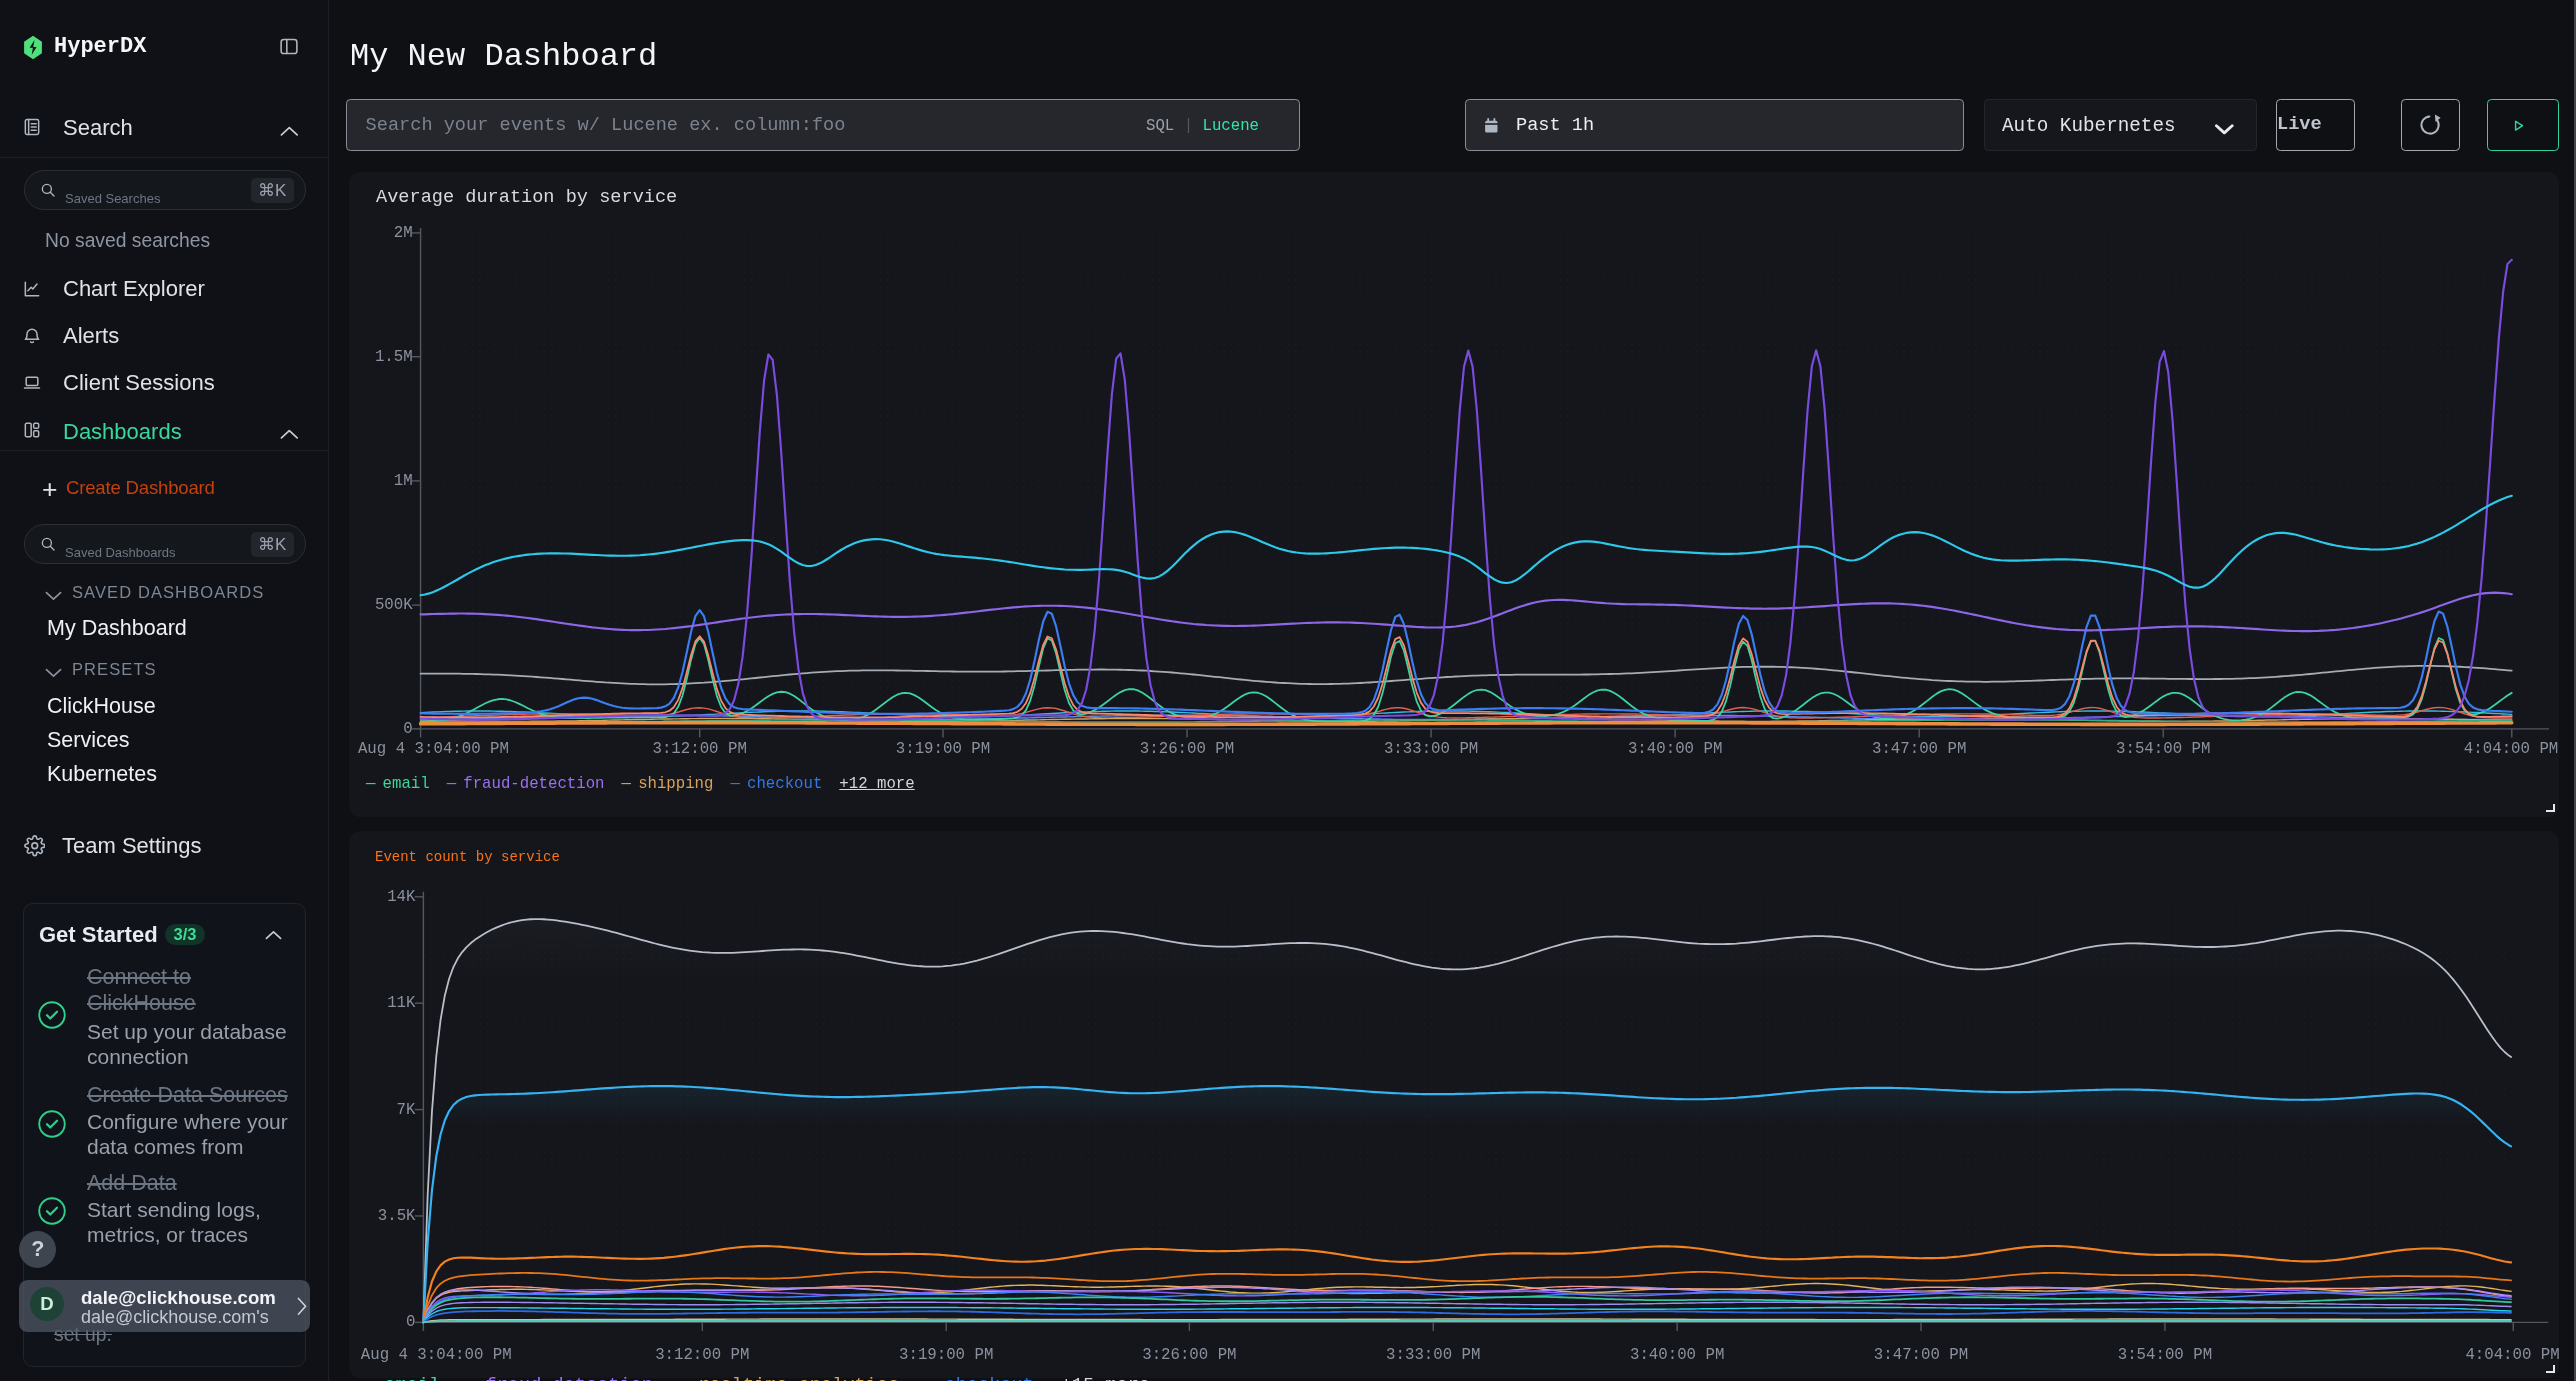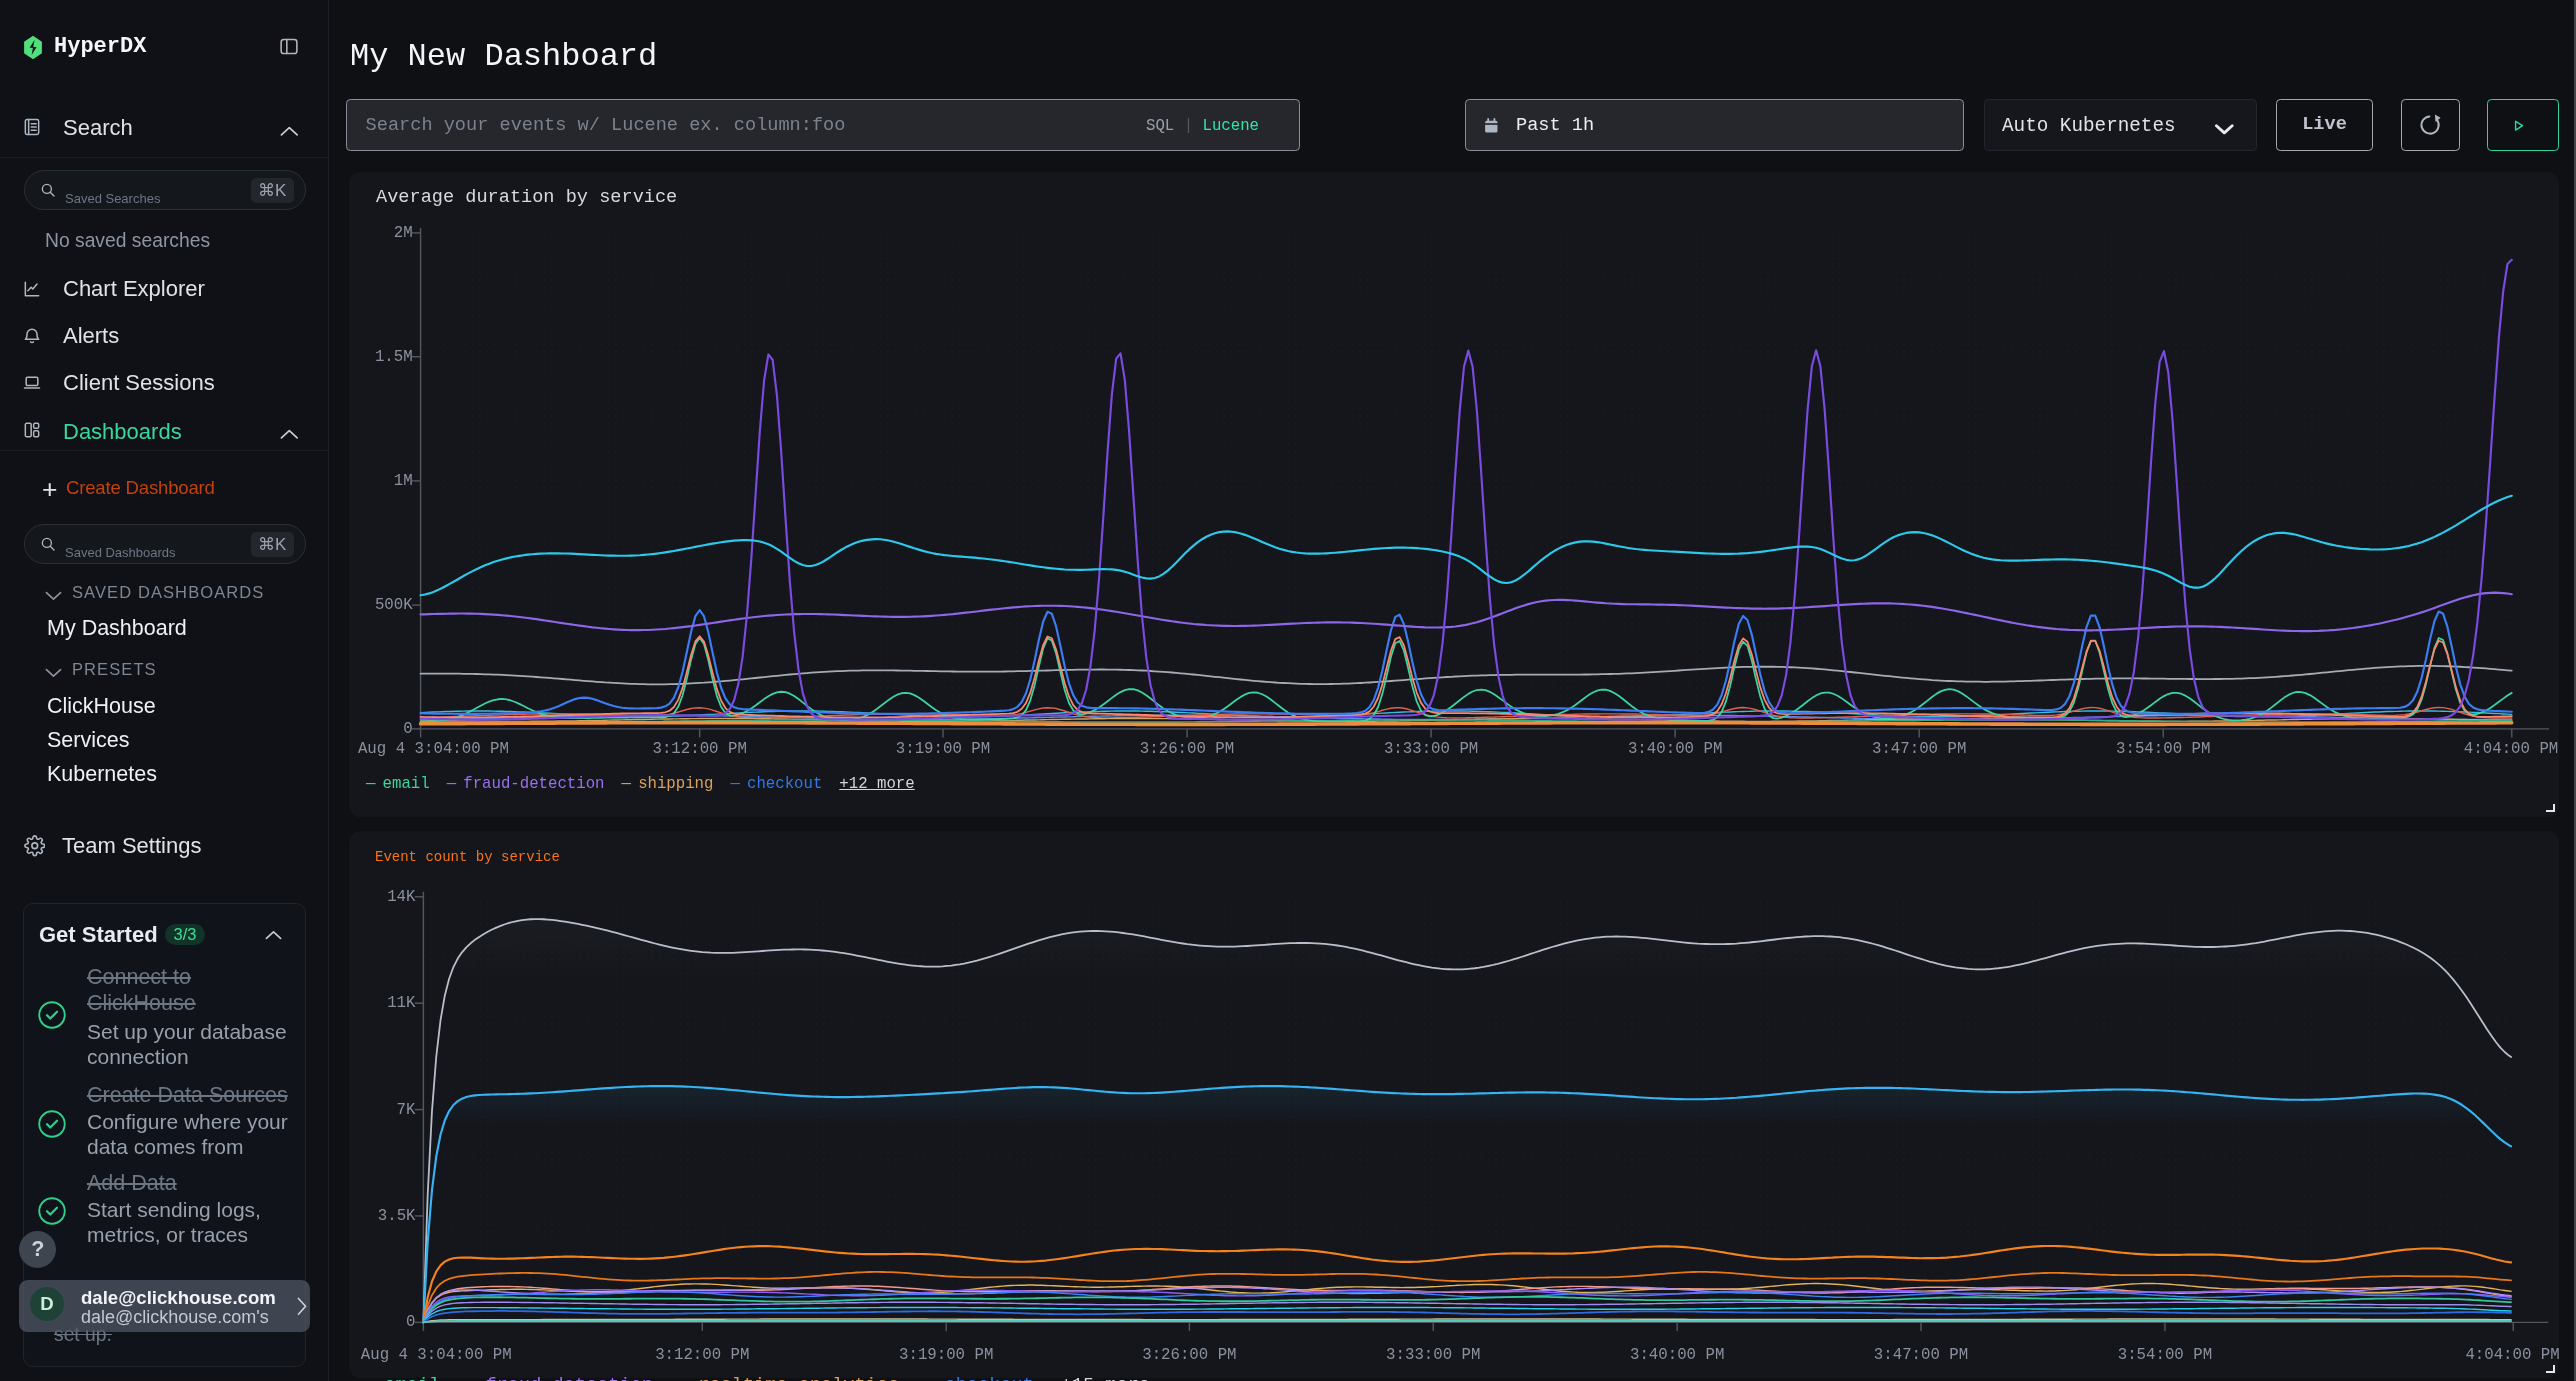--- a/index.html
+++ b/index.html
@@ -99,21 +99,21 @@
     <div class="abs" style="left:47px;top:694px;font-size:21.5px;color:#eef0f3">ClickHouse</div>
     <div class="abs" style="left:47px;top:728px;font-size:21.5px;color:#eef0f3">Services</div>
     <div class="abs" style="left:47px;top:762px;font-size:21.5px;color:#eef0f3">Kubernetes</div>
     <div class="abs" style="left:23.6px;top:835px"><svg class="icon" style="" width="21.5" height="21.5" viewBox="0 0 24 24" fill="none" stroke="currentColor" stroke-width="1.8" stroke-linecap="round" stroke-linejoin="round">
         <circle cx="12" cy="12" r="3.2"></circle>
         <path d="M19.4 15a1.7 1.7 0 0 0 .34 1.87l.06.06a2 2 0 1 1-2.83 2.83l-.06-.06a1.7 1.7 0 0 0-1.87-.34 1.7 1.7 0 0 0-1 1.55V21a2 2 0 1 1-4 0v-.09a1.7 1.7 0 0 0-1-1.55 1.7 1.7 0 0 0-1.87.34l-.06.06a2 2 0 1 1-2.83-2.83l.06-.06a1.7 1.7 0 0 0 .34-1.87 1.7 1.7 0 0 0-1.55-1H3a2 2 0 1 1 0-4h.09a1.7 1.7 0 0 0 1.55-1 1.7 1.7 0 0 0-.34-1.87l-.06-.06a2 2 0 1 1 2.83-2.83l.06.06a1.7 1.7 0 0 0 1.87.34h0a1.7 1.7 0 0 0 1-1.55V3a2 2 0 1 1 4 0v.09a1.7 1.7 0 0 0 1 1.55h0a1.7 1.7 0 0 0 1.87-.34l.06-.06a2 2 0 1 1 2.83 2.83l-.06.06a1.7 1.7 0 0 0-.34 1.87v0a1.7 1.7 0 0 0 1.55 1H21a2 2 0 1 1 0 4h-.09a1.7 1.7 0 0 0-1.55 1z"></path>
       </svg></div>
     <div class="abs navtxt" style="left:62px;top:833px">Team Settings</div>
     <div class="abs" style="left:23px;top:903px;width:283px;height:464px;border:1.4px solid #22252b;border-radius:10px;background:#10131a"></div>
     <div class="abs" style="left:39px;top:922px;font-size:22px;font-weight:bold;color:#e8ebef">Get Started</div>
-    <div class="abs" style="left:165px;top:924px;width:40px;height:21px;border-radius:10.7px;background:#123428;color:#3ddc97;font-size:16.5px;font-weight:normal;text-align:center;line-height:21px">3/3</div>
+    <div class="abs" style="left:165px;top:924px;width:40px;height:21px;border-radius:10.7px;background:#123428;color:#3ddc97;font-size:16.5px;font-weight:bold;text-align:center;line-height:21px">3/3</div>
     <div class="abs" style="left:265px;top:927px"><svg width="17" height="17" viewBox="0 0 24 24" fill="none">
         <path d="M2 16 L12 7 L22 16" stroke="#c6ccd4" stroke-width="2.4" stroke-linecap="round" stroke-linejoin="round"></path>
       </svg></div>
     <svg class="abs" style="left:37px;top:1000px" width="30" height="30" viewBox="0 0 24 24" fill="none">
       <circle cx="12" cy="12" r="10.2" stroke="#2fd08a" stroke-width="1.5"></circle>
       <path d="M8 12.2 l2.6 2.6 L16 9.4" stroke="#2fd08a" stroke-width="1.8" stroke-linecap="round" stroke-linejoin="round"></path>
     </svg>
     <div class="abs strike" style="left:87px;top:965px;font-size:21.5px;color:#6d7683">Connect to</div>
     <div class="abs strike" style="left:87px;top:991px;font-size:21.5px;color:#6d7683">ClickHouse</div>
     <div class="abs" style="left:87px;top:1020px;font-size:21px;color:#98a0ac">Set up your database</div>
@@ -155,21 +155,21 @@
         <line x1="4" y1="9" x2="20" y2="9" stroke="#16191f" stroke-width="2"></line>
       </svg></span>
     <span class="abs" style="left:50px;top:15px;font-size:18.6px;color:#eceef0">Past 1h</span>
   </div>
 <div class="ctrl mono" style="left:1984px;width:273px;background:#15171d;border-color:#23262d">
     <span class="abs" style="left:17px;top:15px;font-size:19.3px;color:#dfe3e8">Auto Kubernetes</span>
     <span class="abs" style="left:230px;top:20px"><svg width="18.6" height="18.6" viewBox="0 0 26 26" fill="none">
         <path d="M2 8 L13 18 L24 8" stroke="#e8eaee" stroke-width="4" stroke-linecap="round" stroke-linejoin="round"></path>
       </svg></span>
   </div>
-<div class="ctrl mono" style="left:2276px;width:97px;background:transparent;border-color:#a2a7b0;text-align:center;line-height:49px;font-size:18.6px;color:#c0c5cd;font-weight:bold">Live</div>
+<div class="ctrl mono" style="left:2276px;width:79px;background:transparent;border-color:#a2a7b0;line-height:49px;font-size:18.6px;color:#c0c5cd;font-weight:bold">Live</div>
 <div class="ctrl" style="left:2401px;width:59px;background:transparent;border-color:#a2a7b0">
     <span class="abs" style="left:15.7px;top:13px;color:#99a4b8"><svg class="icon" style="" width="24" height="24" viewBox="0 0 24 24" fill="none" stroke="currentColor" stroke-width="1.8" stroke-linecap="round" stroke-linejoin="round">
         <path d="M11.5 3.4 A8.6 8.6 0 1 0 18.6 6.4" stroke-width="2"></path>
         <path d="M16.9 1.6 L22.6 4.8 L17.5 8.9 Z" fill="currentColor" stroke="none"></path>
       </svg></span>
   </div>
 <div class="ctrl" style="left:2487px;width:72px;background:transparent;border-color:#2fd39e">
     <svg class="abs" style="left:26px;top:20px" width="10" height="11.4" viewBox="0 0 14 16" fill="none">
       <path d="M2.2 1.8 L12 8 L2.2 14.2 Z" stroke="#2fd39e" stroke-width="2" stroke-linejoin="round"></path>
     </svg>

